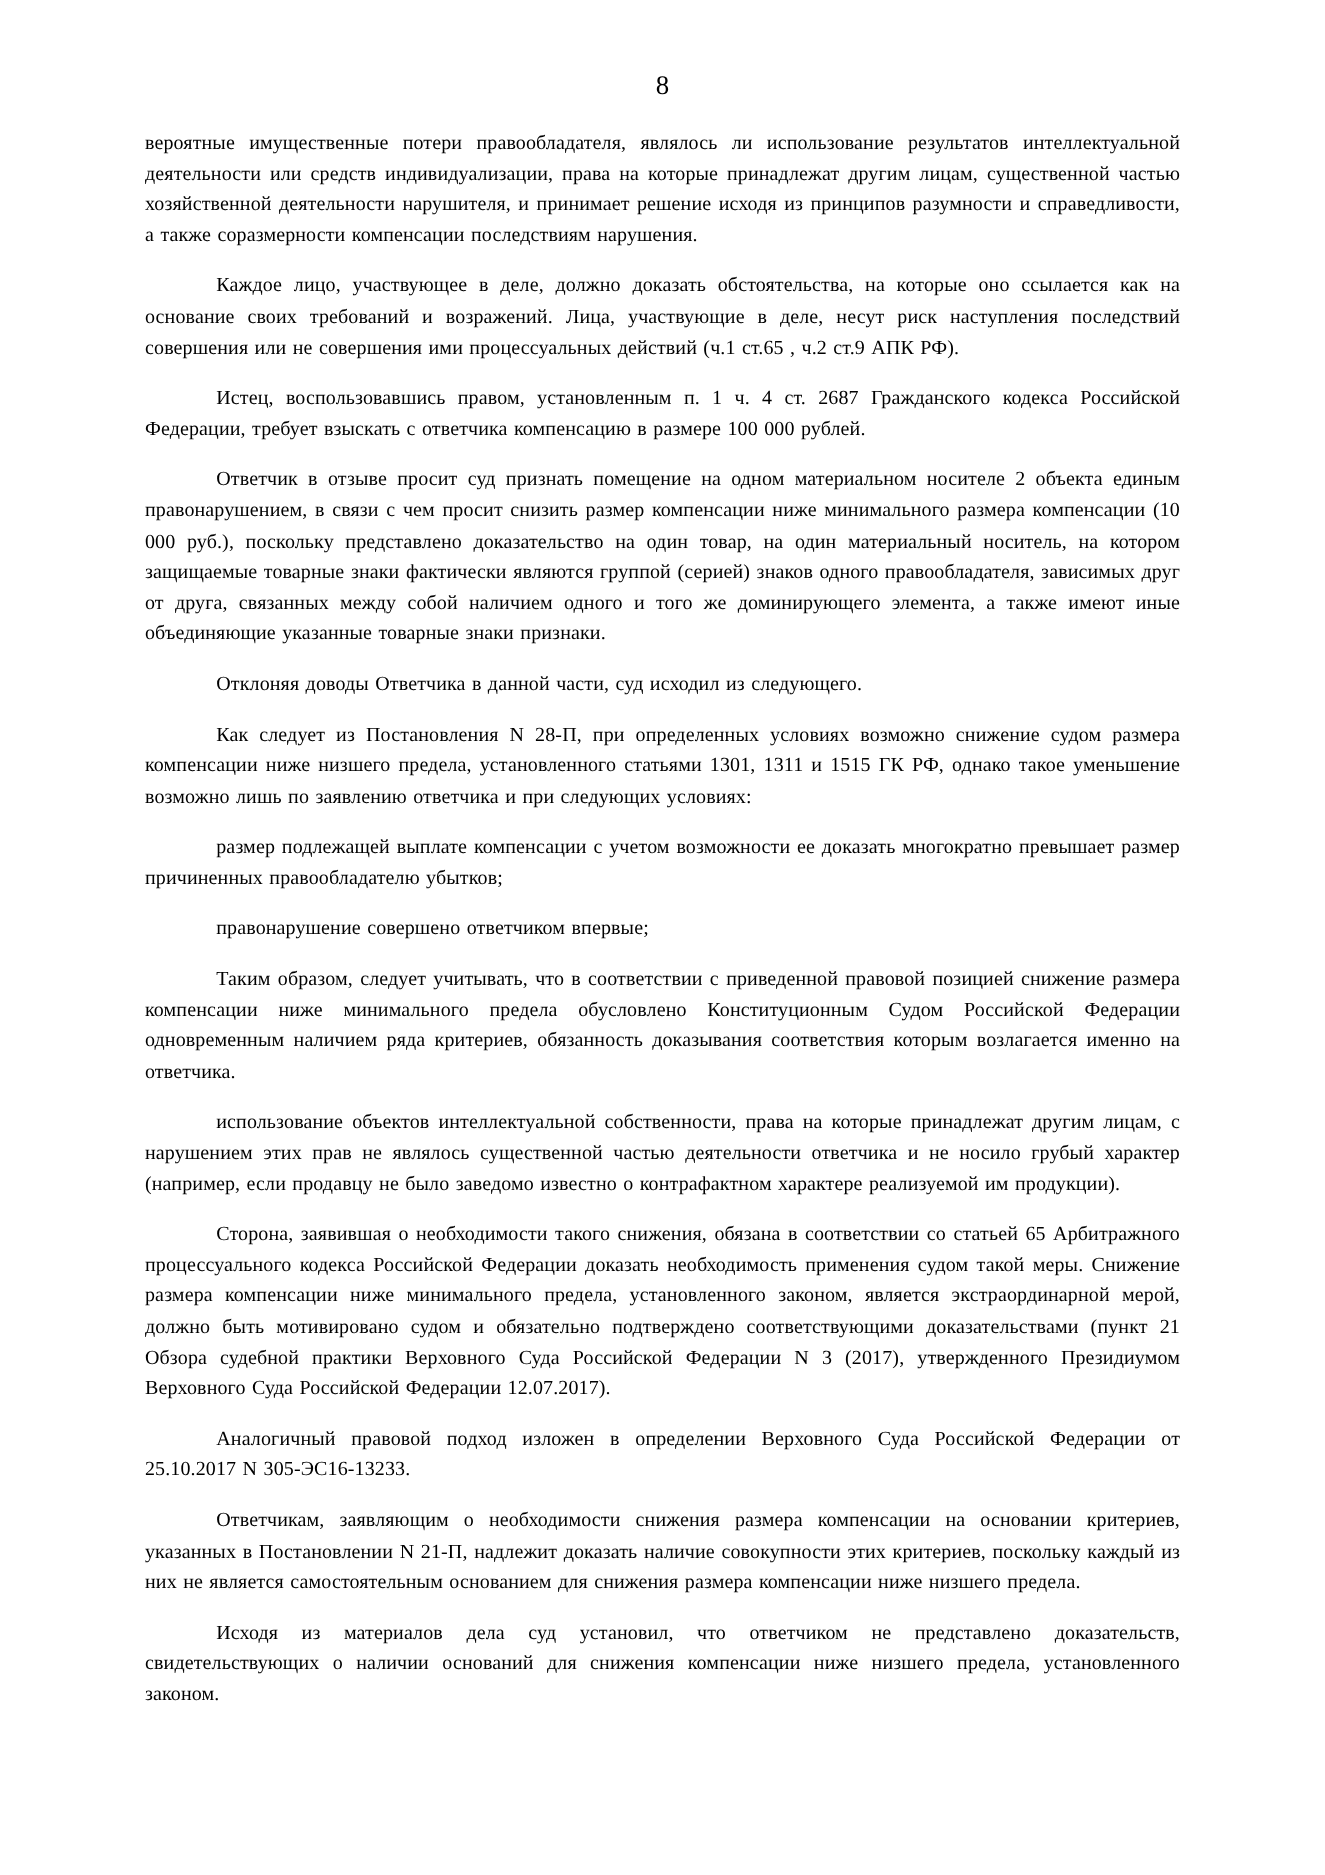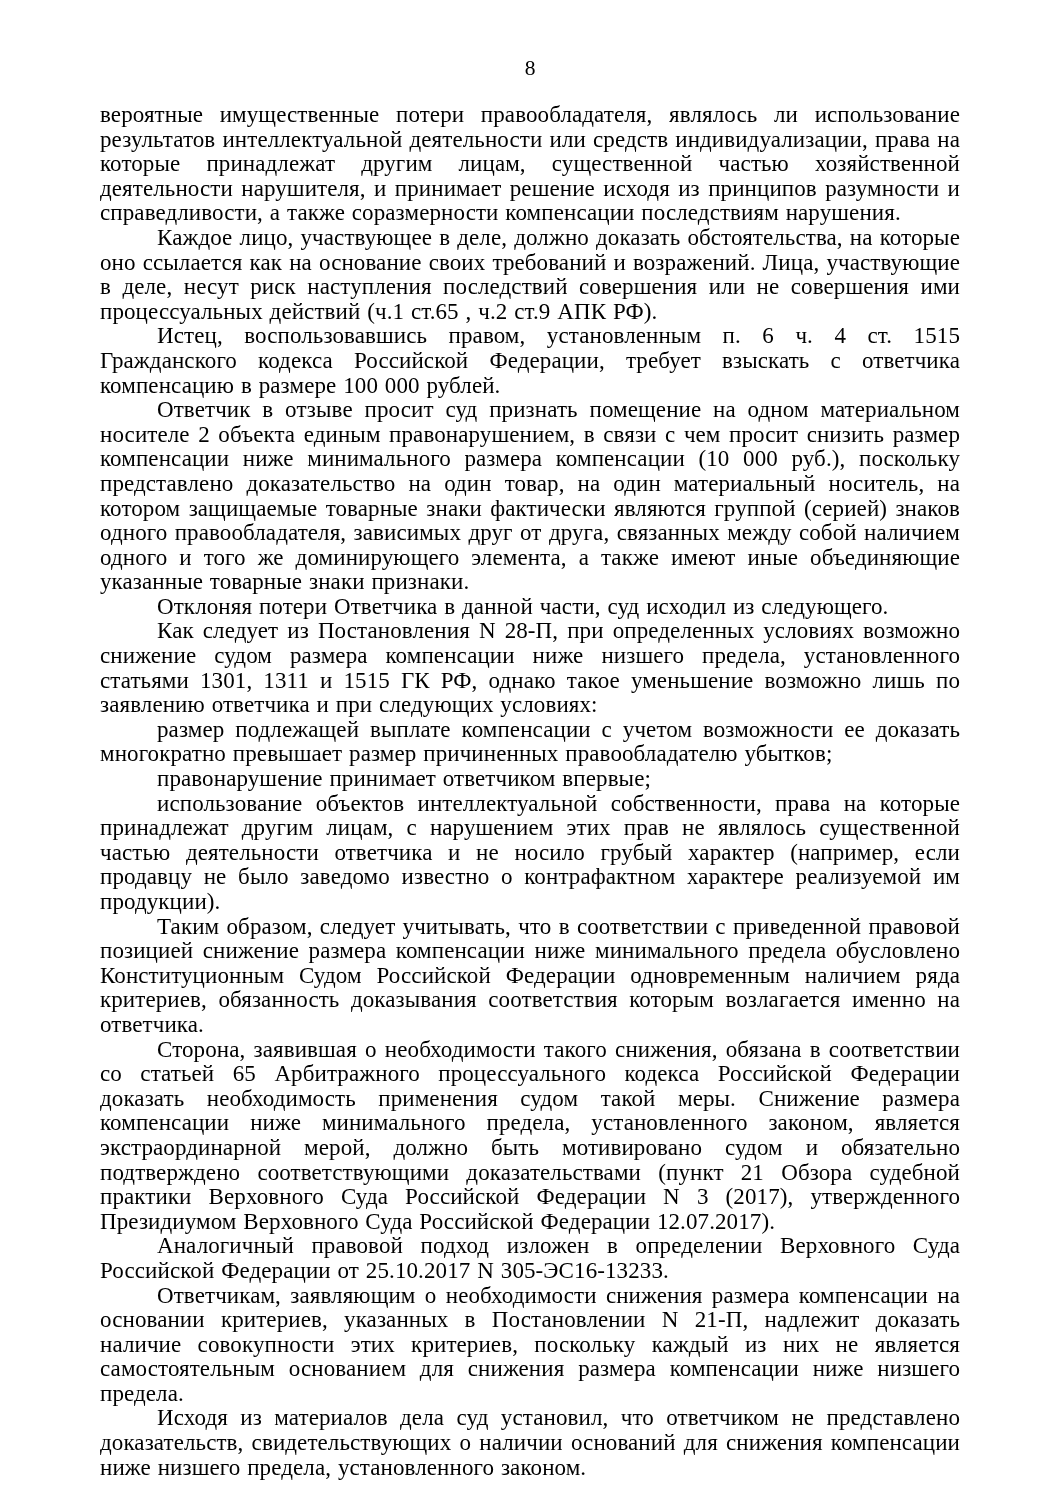--- a/index.html
+++ b/index.html
@@ -24,46 +24,46 @@
   .page-number {
     padding-top: 56px;
     text-align: center;
     font-size: 21.5px;
     line-height: 25px;
   }
   .document-body {
     margin: 22px 100px 0 100px; 
   }
   .para {
-    margin: 0;
+    margin: 16px;
     text-align: justify;
-    font-size: 23px;
+    font-size: 16px;
     line-height: 24.6px;
     letter-spacing: 0.1px;
     word-spacing: 1px;
   }
   .para.indent {
     text-indent: 57px;
     font-family: Liberation Serif, serif;
   }
 </style>
 </head>
 <body style="background: rgb(255, 255, 255); color: rgb(0, 0, 0);">
 
 <div class="page">
   <div class="page-number">8</div>
   <div class="document-body">
       <p class="para">вероятные имущественные потери правообладателя, являлось ли использование результатов интеллектуальной деятельности или средств индивидуализации, права на которые принадлежат другим лицам, существенной частью хозяйственной деятельности нарушителя, и принимает решение исходя из принципов разумности и справедливости, а также соразмерности компенсации последствиям нарушения.</p>
       <p class="para indent">Каждое лицо, участвующее в деле, должно доказать обстоятельства, на которые оно ссылается как на основание своих требований и возражений. Лица, участвующие в деле, несут риск наступления последствий совершения или не совершения ими процессуальных действий (ч.1 ст.65 , ч.2 ст.9 АПК РФ).</p>
-      <p class="para indent">Истец, воспользовавшись правом, установленным п. 6 ч. 4 ст. 1515 Гражданского кодекса Российской Федерации, требует взыскать с ответчика компенсацию в размере 100 000 рублей.</p>
+      <p class="para indent">Истец, воспользовавшись правом, установленным п. 1 ч. 4 ст. 2687 Гражданского кодекса Российской Федерации, требует взыскать с ответчика компенсацию в размере 100 000 рублей.</p>
       <p class="para indent">Ответчик в отзыве просит суд признать помещение на одном материальном носителе 2 объекта единым правонарушением, в связи с чем просит снизить размер компенсации ниже минимального размера компенсации (10 000 руб.), поскольку представлено доказательство на один товар, на один материальный носитель, на котором защищаемые товарные знаки фактически являются группой (серией) знаков одного правообладателя, зависимых друг от друга, связанных между собой наличием одного и того же доминирующего элемента, а также имеют иные объединяющие указанные товарные знаки признаки.</p>
-      <p class="para indent">Отклоняя потери Ответчика в данной части, суд исходил из следующего.</p>
+      <p class="para indent">Отклоняя доводы Ответчика в данной части, суд исходил из следующего.</p>
       <p class="para indent">Как следует из Постановления N 28-П, при определенных условиях возможно снижение судом размера компенсации ниже низшего предела, установленного статьями 1301, 1311 и 1515 ГК РФ, однако такое уменьшение возможно лишь по заявлению ответчика и при следующих условиях:</p>
       <p class="para indent">размер подлежащей выплате компенсации с учетом возможности ее доказать многократно превышает размер причиненных правообладателю убытков;</p>
-      <p class="para indent">правонарушение принимает ответчиком впервые;</p>
+      <p class="para indent">правонарушение совершено ответчиком впервые;</p>
+      <p class="para indent">Таким образом, следует учитывать, что в соответствии с приведенной правовой позицией снижение размера компенсации ниже минимального предела обусловлено Конституционным Судом Российской Федерации одновременным наличием ряда критериев, обязанность доказывания соответствия которым возлагается именно на ответчика.</p>
       <p class="para indent">использование объектов интеллектуальной собственности, права на которые принадлежат другим лицам, с нарушением этих прав не являлось существенной частью деятельности ответчика и не носило грубый характер (например, если продавцу не было заведомо известно о контрафактном характере реализуемой им продукции).</p>
-      <p class="para indent">Таким образом, следует учитывать, что в соответствии с приведенной правовой позицией снижение размера компенсации ниже минимального предела обусловлено Конституционным Судом Российской Федерации одновременным наличием ряда критериев, обязанность доказывания соответствия которым возлагается именно на ответчика.</p>
       <p class="para indent">Сторона, заявившая о необходимости такого снижения, обязана в соответствии со статьей 65 Арбитражного процессуального кодекса Российской Федерации доказать необходимость применения судом такой меры. Снижение размера компенсации ниже минимального предела, установленного законом, является экстраординарной мерой, должно быть мотивировано судом и обязательно подтверждено соответствующими доказательствами (пункт 21 Обзора судебной практики Верховного Суда Российской Федерации N 3 (2017), утвержденного Президиумом Верховного Суда Российской Федерации 12.07.2017).</p>
       <p class="para indent">Аналогичный правовой подход изложен в определении Верховного Суда Российской Федерации от 25.10.2017 N 305-ЭС16-13233.</p>
       <p class="para indent">Ответчикам, заявляющим о необходимости снижения размера компенсации на основании критериев, указанных в Постановлении N 21-П, надлежит доказать наличие совокупности этих критериев, поскольку каждый из них не является самостоятельным основанием для снижения размера компенсации ниже низшего предела.</p>
       <p class="para indent">Исходя из материалов дела суд  установил, что ответчиком не представлено доказательств, свидетельствующих о наличии оснований для снижения компенсации ниже низшего предела, установленного законом.</p>
     </div>
 </div>
 
 </body></html>

